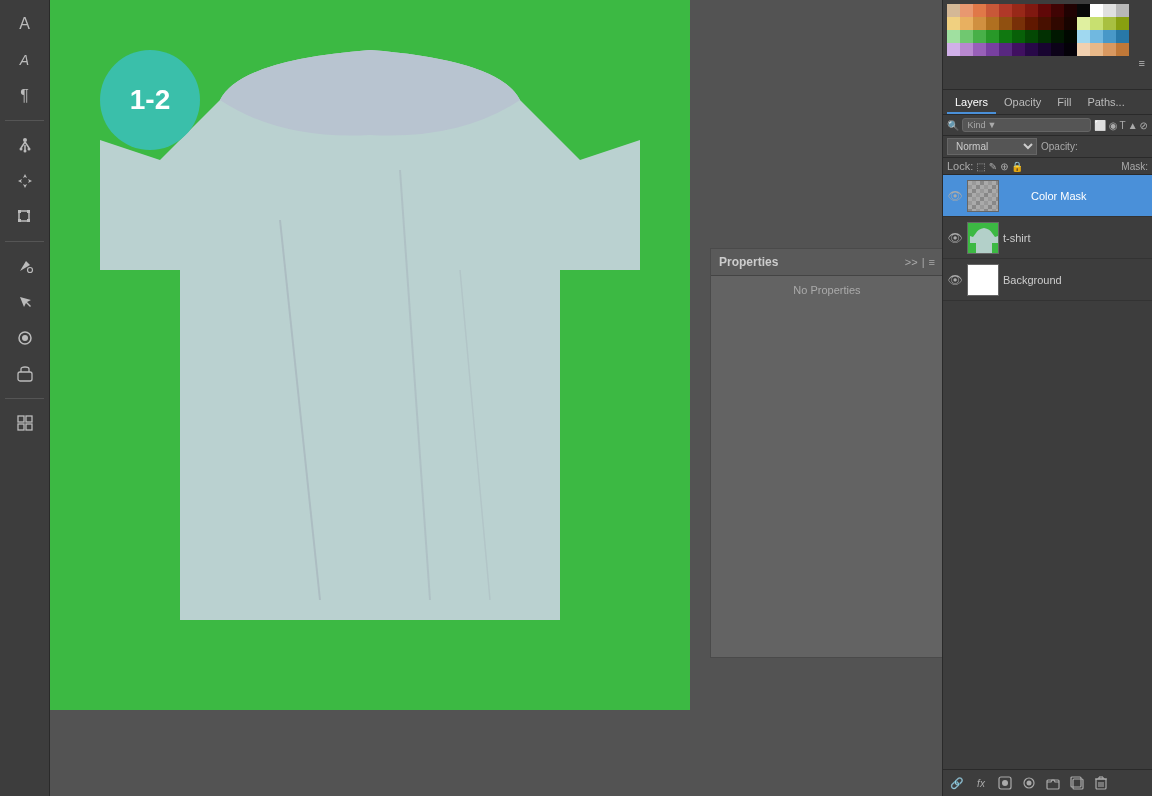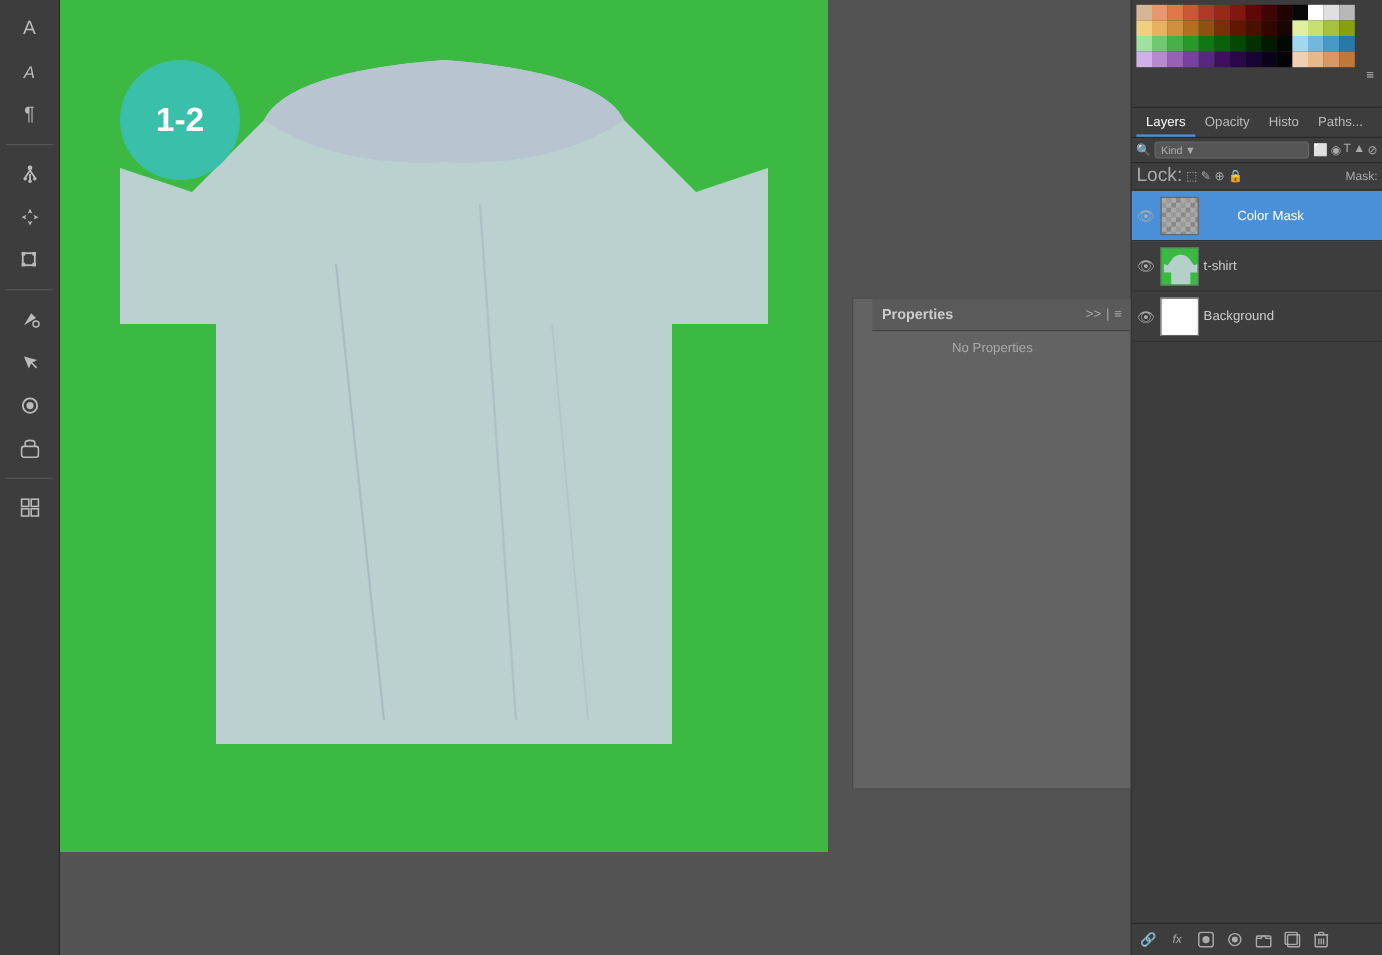--- a/index.html
+++ b/index.html
@@ -52,21 +52,20 @@
       border: 1px solid #4a4a4a;
     }
 
     .properties-header {
       display: flex;
       align-items: center;
       justify-content: space-between;
       padding: 6px 8px;
       background: #5a5a5a;
       border-bottom: 1px solid #444;
-      margin-left: 16px;
     }
 
     .properties-title {
       color: #ccc;
       font-size: 12px;
       font-weight: bold;
     }
 
     .properties-controls {
       display: flex;
@@ -219,21 +218,21 @@
     .lock-row {
       display: flex;
       align-items: center;
       padding: 2px 4px;
       gap: 3px;
       border-bottom: 1px solid #2a2a2a;
     }
 
     .lock-label {
       color: #aaa;
-      font-size: 16px;
+      font-size: 11px;
     }
 
     .lock-icon {
       color: #aaa;
       font-size: 10px;
       cursor: pointer;
     }
 
     .fill-label {
       color: #aaa;
@@ -537,39 +536,45 @@
     <div class="swatch-row" style="justify-content:flex-end;margin-bottom:2px;">
       <div style="color:#bbb;font-size:11px;cursor:pointer;padding:1px 3px;">≡</div>
     </div>
   </div>
 
   <div class="layers-panel">
 
     <div class="layers-tabs">
       <div class="layer-tab active">Layers</div>
       <div class="layer-tab">Opacity</div>
-      <div class="layer-tab">Histo</div>
+      <div class="layer-tab">Fill</div>
       <div class="layer-tab">Paths...</div>
     </div>
 
     <div class="layers-toolbar">
       <span class="kind-label">🔍</span>
       <div class="layers-search">
         <span style="color:#aaa;font-size:9px;">Kind</span>
         <span style="color:#aaa;font-size:9px;margin-left:2px;">▼</span>
       </div>
       <div class="filter-icons">
         <span class="filter-icon">⬜</span>
         <span class="filter-icon">◉</span>
         <span class="filter-icon">T</span>
         <span class="filter-icon">▲</span>
         <span class="filter-icon">⊘</span>
       </div>
     </div>
 
+    <div class="blend-row">
+      <select class="blend-select">
+        <option>Normal</option>
+      </select>
+      <span class="opacity-label">Opacity:</span>
+    </div>
 
     <div class="lock-row">
       <span class="lock-label">Lock:</span>
       <span class="lock-icon">⬚</span>
       <span class="lock-icon">✎</span>
       <span class="lock-icon">⊕</span>
       <span class="lock-icon">🔒</span>
       <span class="fill-label">Mask:</span>
     </div>
 

